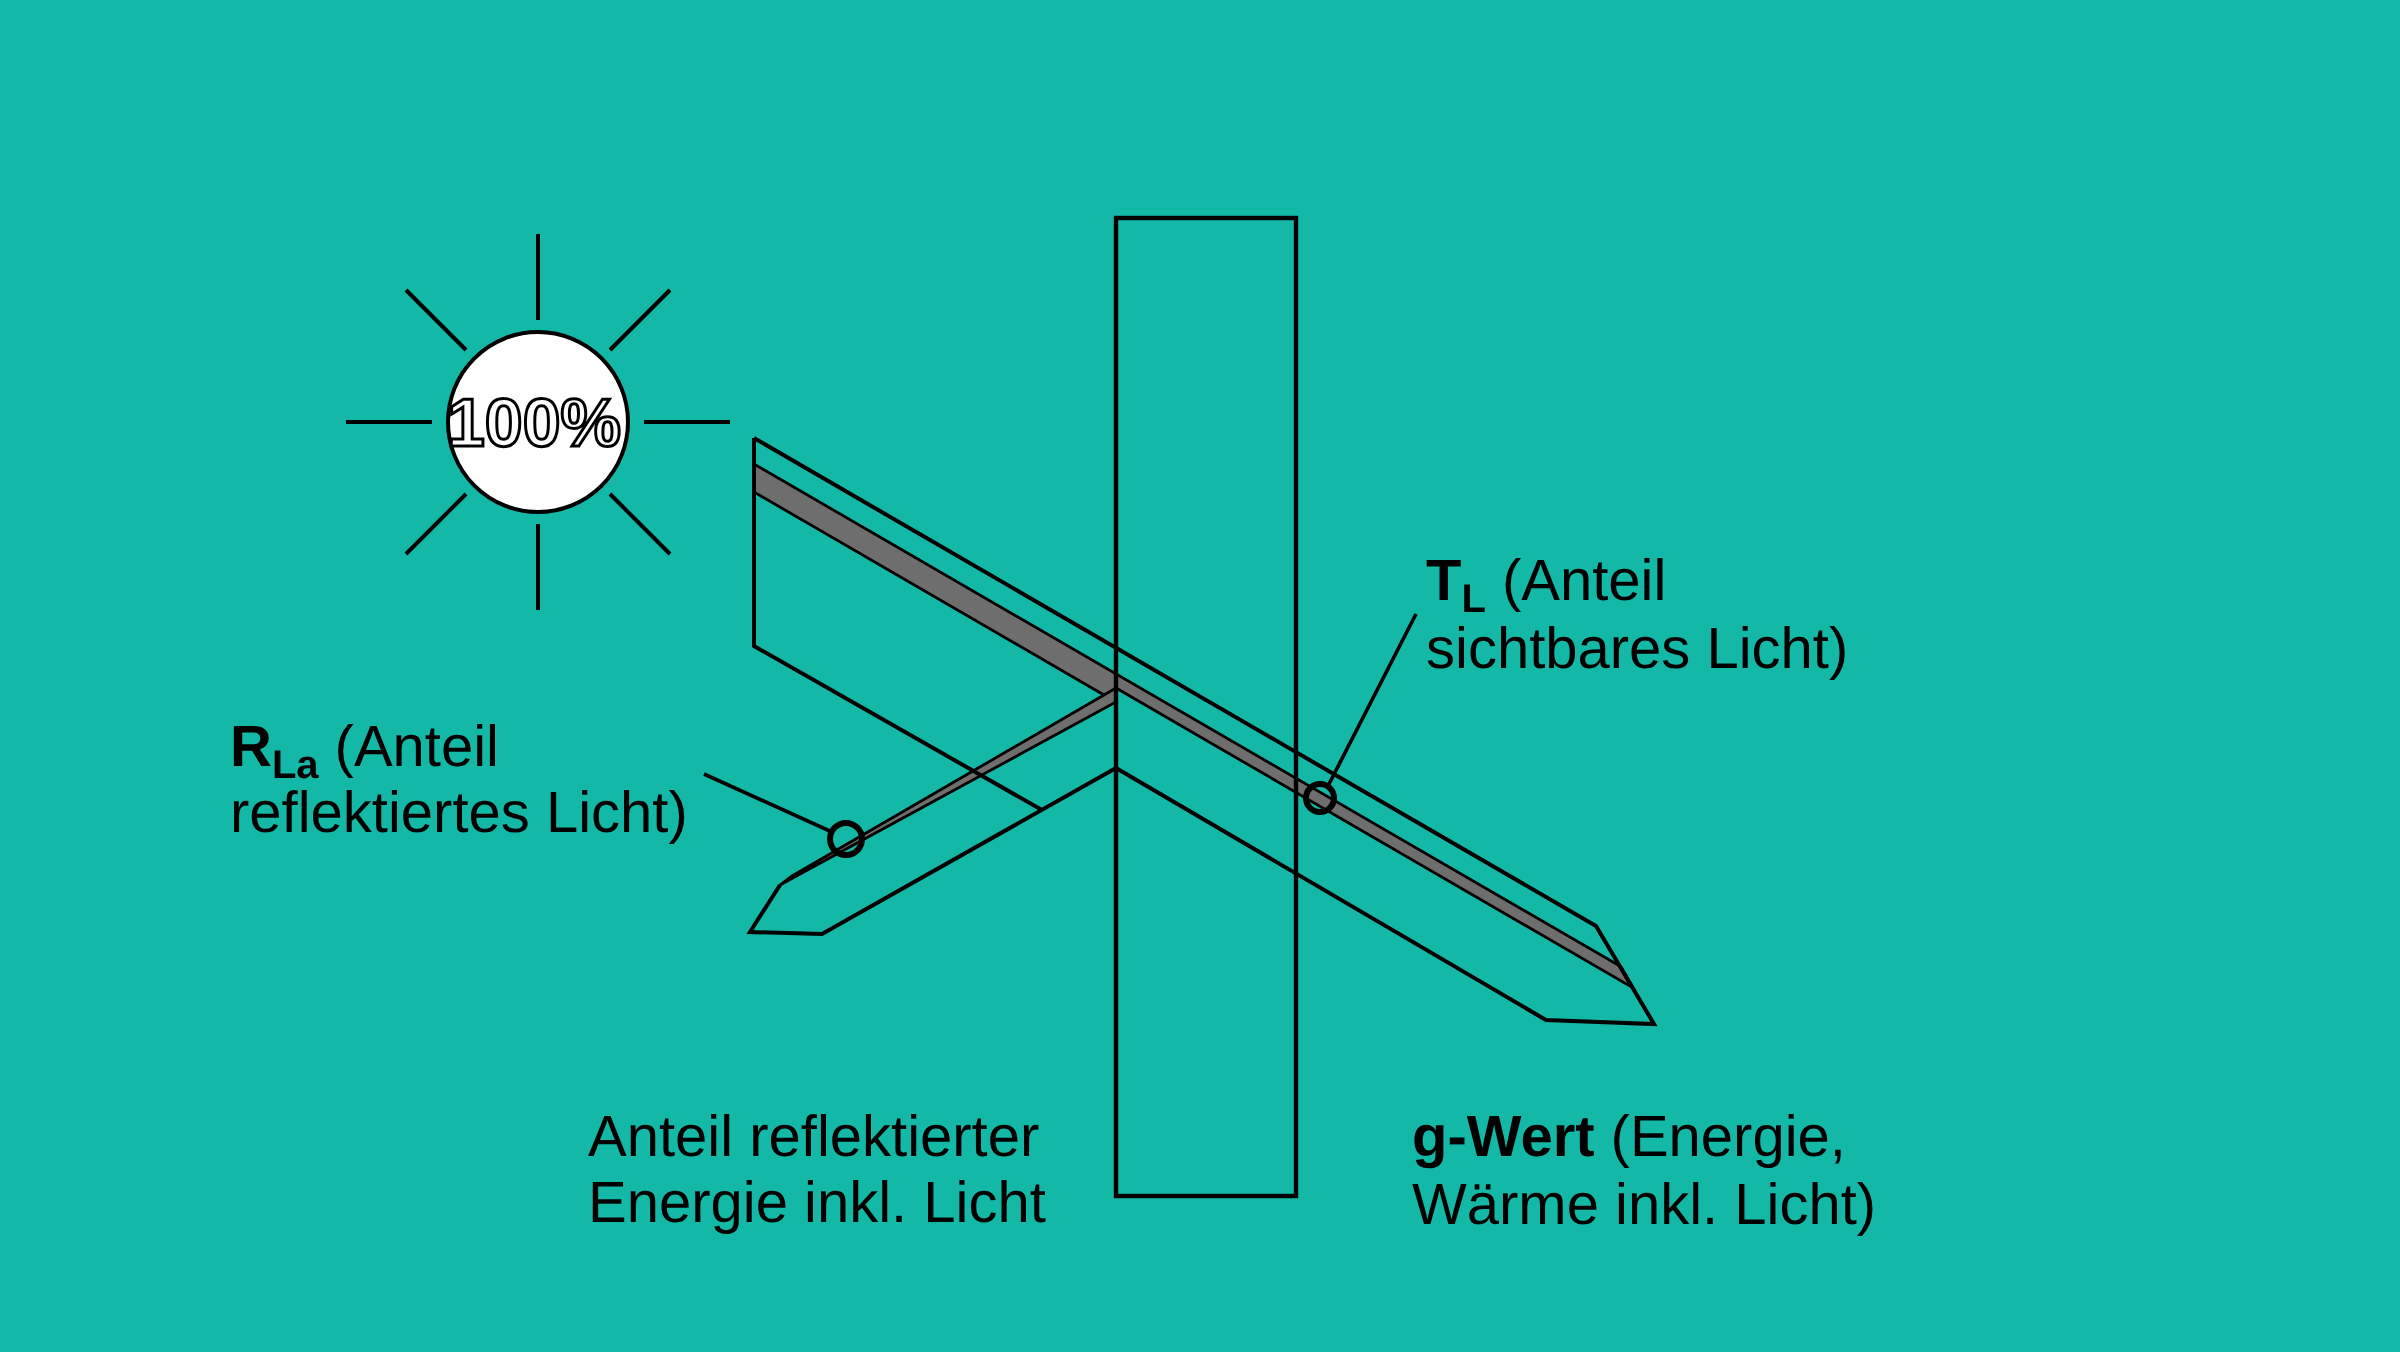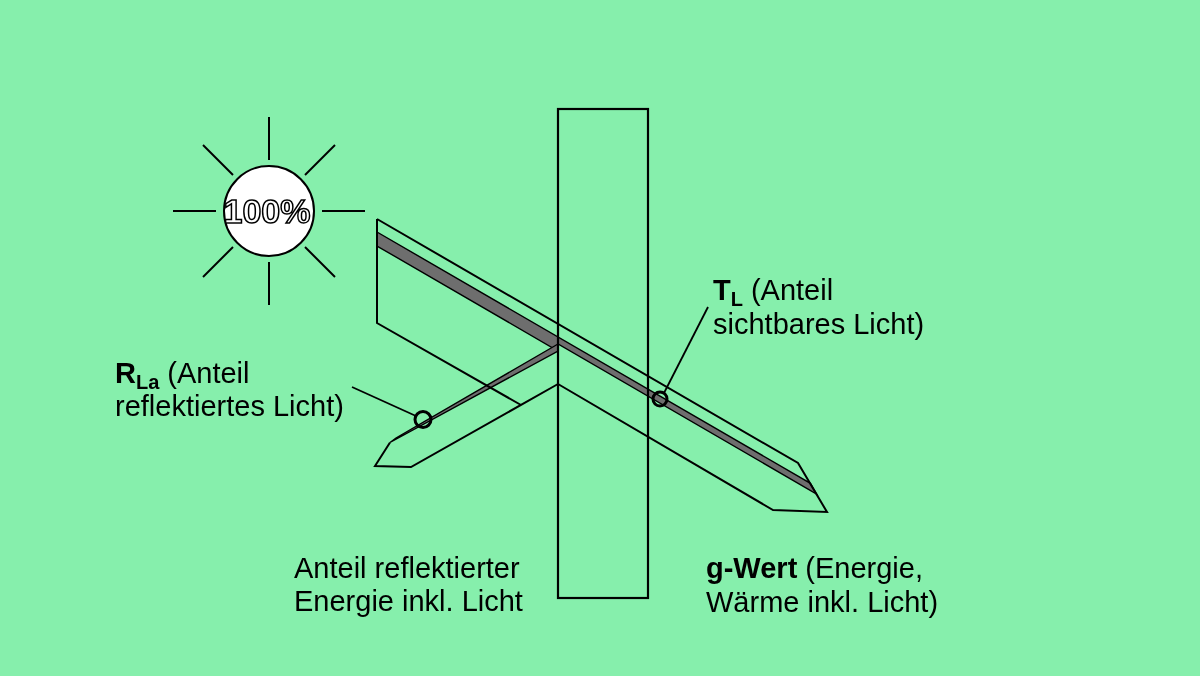--- a/index.html
+++ b/index.html
@@ -1,16 +1,16 @@
 <!DOCTYPE html>
 <html><head>
 <meta charset="utf-8">
 <style>
   html,body{margin:0;padding:0;background:#ffffff;}
-  .stage{position:relative;width:1200px;height:676px;background:#86efac;overflow:hidden;}
+  .stage{position:relative;width:1200px;height:676px;background:#14b8a6;overflow:hidden;}
   svg{display:block;}
   .lbl{font-family:"Liberation Sans","DejaVu Sans",sans-serif;font-size:29px;fill:#000;}
   .b{font-weight:bold;}
   .sub{font-size:20px;font-weight:bold;}
   .sun-label{font-family:"Liberation Sans","DejaVu Sans",sans-serif;font-size:34px;font-weight:bold;
              fill:#ffffff;stroke:#000000;stroke-width:1.5px;}
   .outline{fill:none;stroke:#000;stroke-width:2px;stroke-linejoin:miter;}
   .thin{fill:none;stroke:#000;stroke-width:1.8px;}
 </style>
 </head>

